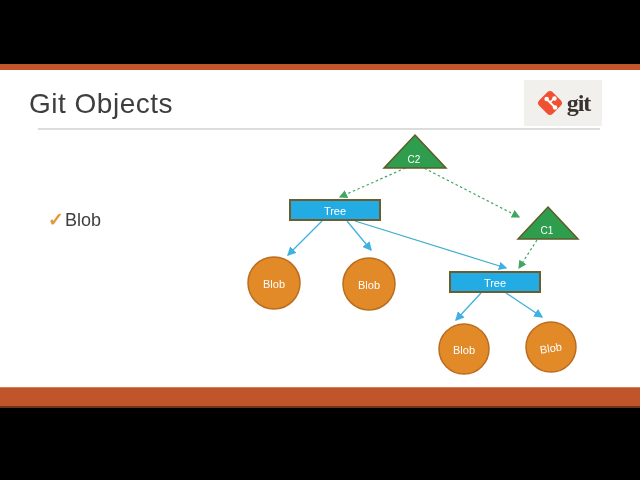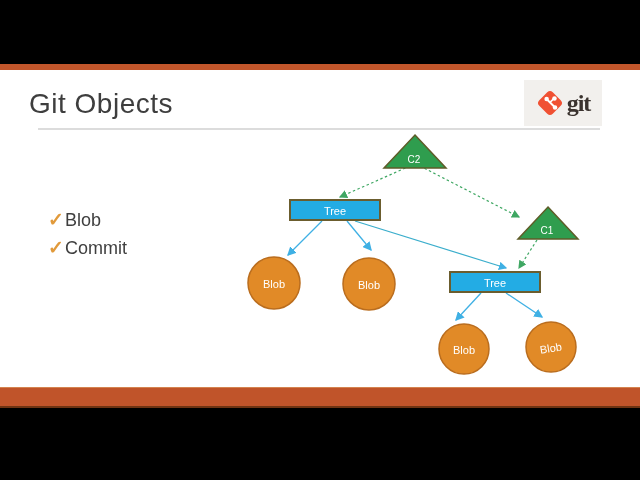--- a/index.html
+++ b/index.html
@@ -44,21 +44,20 @@
       <line x1="50" y1="48" x2="64" y2="34" stroke="#FFFFFF" stroke-width="6"></line>
       <circle cx="38" cy="36" r="8" fill="#FFFFFF"></circle>
       <circle cx="66" cy="34" r="8" fill="#FFFFFF"></circle>
       <circle cx="68" cy="66" r="8" fill="#FFFFFF"></circle>
     </svg>
     <span class="logo-word">git</span>
   </div>
 
   <ul class="bullets">
     <li><span class="check">✓</span><span>Blob</span></li>
-    <li><span class="check">✓</span><span>Commit</span></li>
   </ul>
 
   <svg class="diagram" viewBox="0 0 640 480">
     <defs>
       <marker id="arrow-blue" viewBox="0 0 10 10" refX="8.5" refY="5" markerWidth="7" markerHeight="7" orient="auto-start-reverse">
         <path d="M0,0 L10,5 L0,10 z" fill="#3FB0E4"></path>
       </marker>
       <marker id="arrow-green" viewBox="0 0 10 10" refX="8.5" refY="5" markerWidth="7" markerHeight="7" orient="auto-start-reverse">
         <path d="M0,0 L10,5 L0,10 z" fill="#3FA763"></path>
       </marker>

